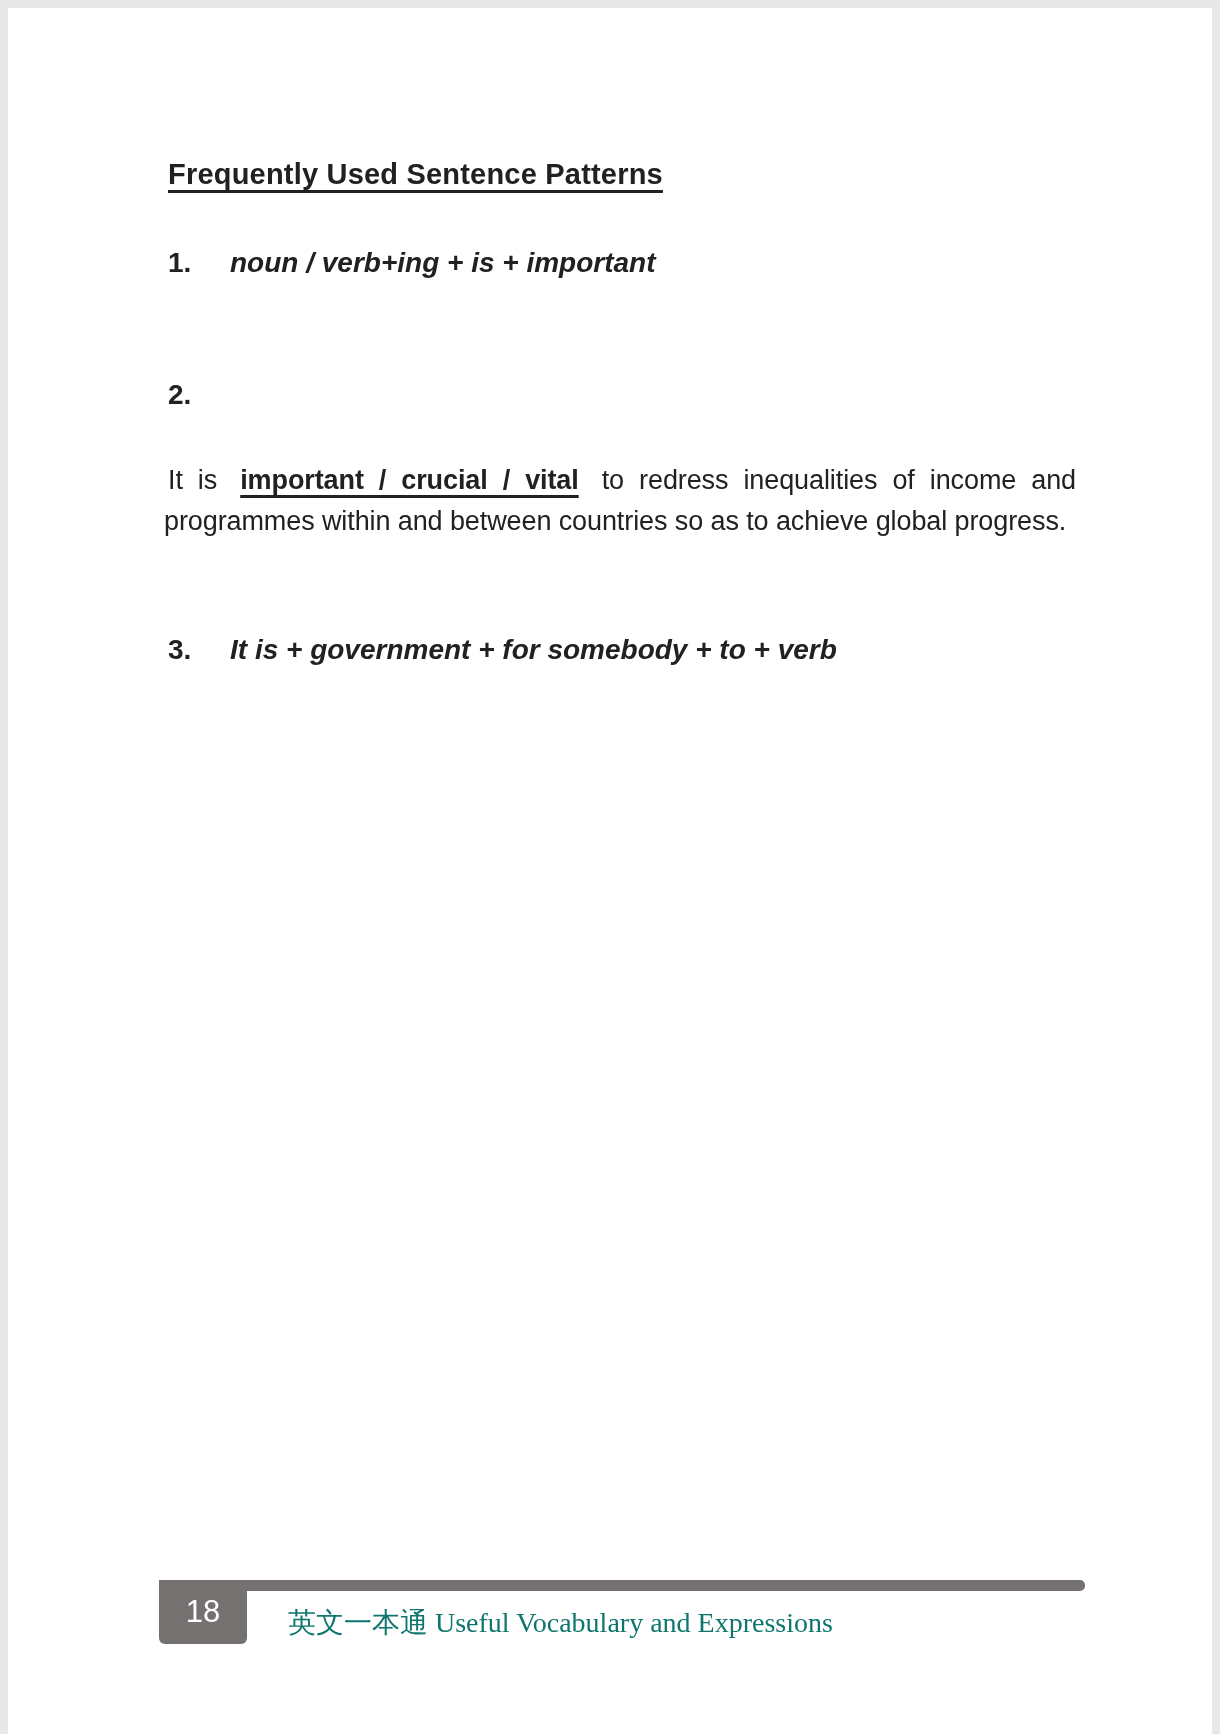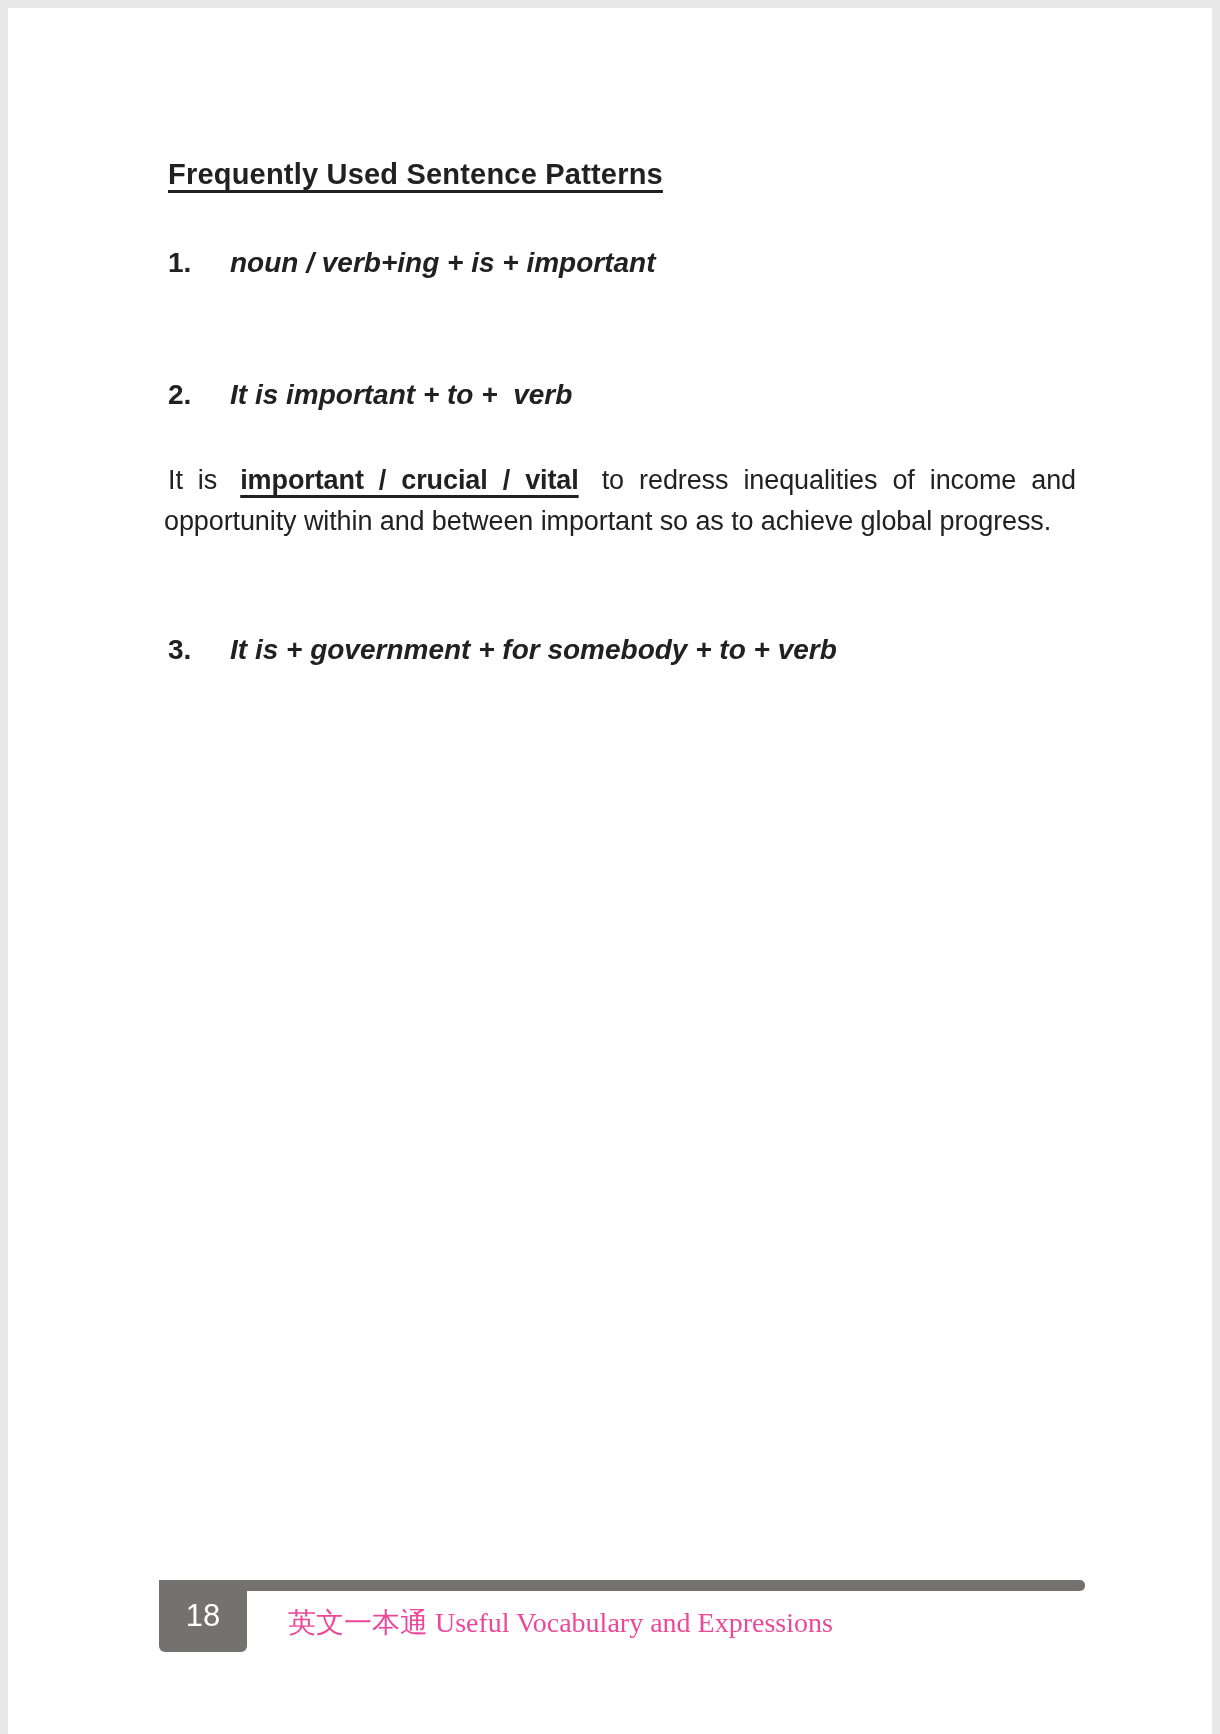--- a/index.html
+++ b/index.html
@@ -68,36 +68,36 @@
     width: 926px;
     height: 11px;
     background: #767171;
     border-radius: 0 5px 5px 0;
   }
   .page-badge {
     position: absolute;
     left: 147px;
     top: 1568px;
     width: 88px;
-    height: 72px;
+    height: 64px;
     background: #767171;
     border-radius: 6px;
     display: flex;
     align-items: center;
     justify-content: center;
     color: #ffffff;
     font-size: 31px;
     font-weight: normal;
   }
   .footer-book-title {
     position: absolute;
     left: 276px;
     top: 1592px;
     font-size: 28px;
-    color: #ec4899;
+    color: #0f766e;
     font-family: "Liberation Serif", "Liberation Sans", serif;
     white-space: nowrap;
   }
 </style>
 </head>
 <body>
 
 <div class="page">
 
   <div class="content">
@@ -106,23 +106,22 @@
       <span class="u">Frequently Used Sentence Patterns</span>
     </div>
 
     <div class="sec-heading first">
       <span class="sec-num">1.</span>
       <span class="sec-pattern">noun / verb+ing + is + important</span>
     </div>
 
     <div class="sec-heading later">
       <span class="sec-num">2.</span>
-      <span class="sec-pattern">It is important + to +  verb</span>
     </div>
-    <p class="para"><span>It is </span><span class="em">important / crucial / vital</span><span> to redress inequalities of income and opportunity within and between important so as to achieve global progress.</span></p>
+    <p class="para"><span>It is </span><span class="em">important / crucial / vital</span><span> to redress inequalities of income and programmes within and between countries so as to achieve global progress.</span></p>
 
     <div class="sec-heading later">
       <span class="sec-num">3.</span>
       <span class="sec-pattern">It is + government + for somebody + to + verb</span>
     </div>
 
   </div>
 
   <div class="footer-rule"></div>
   <div class="page-badge">

